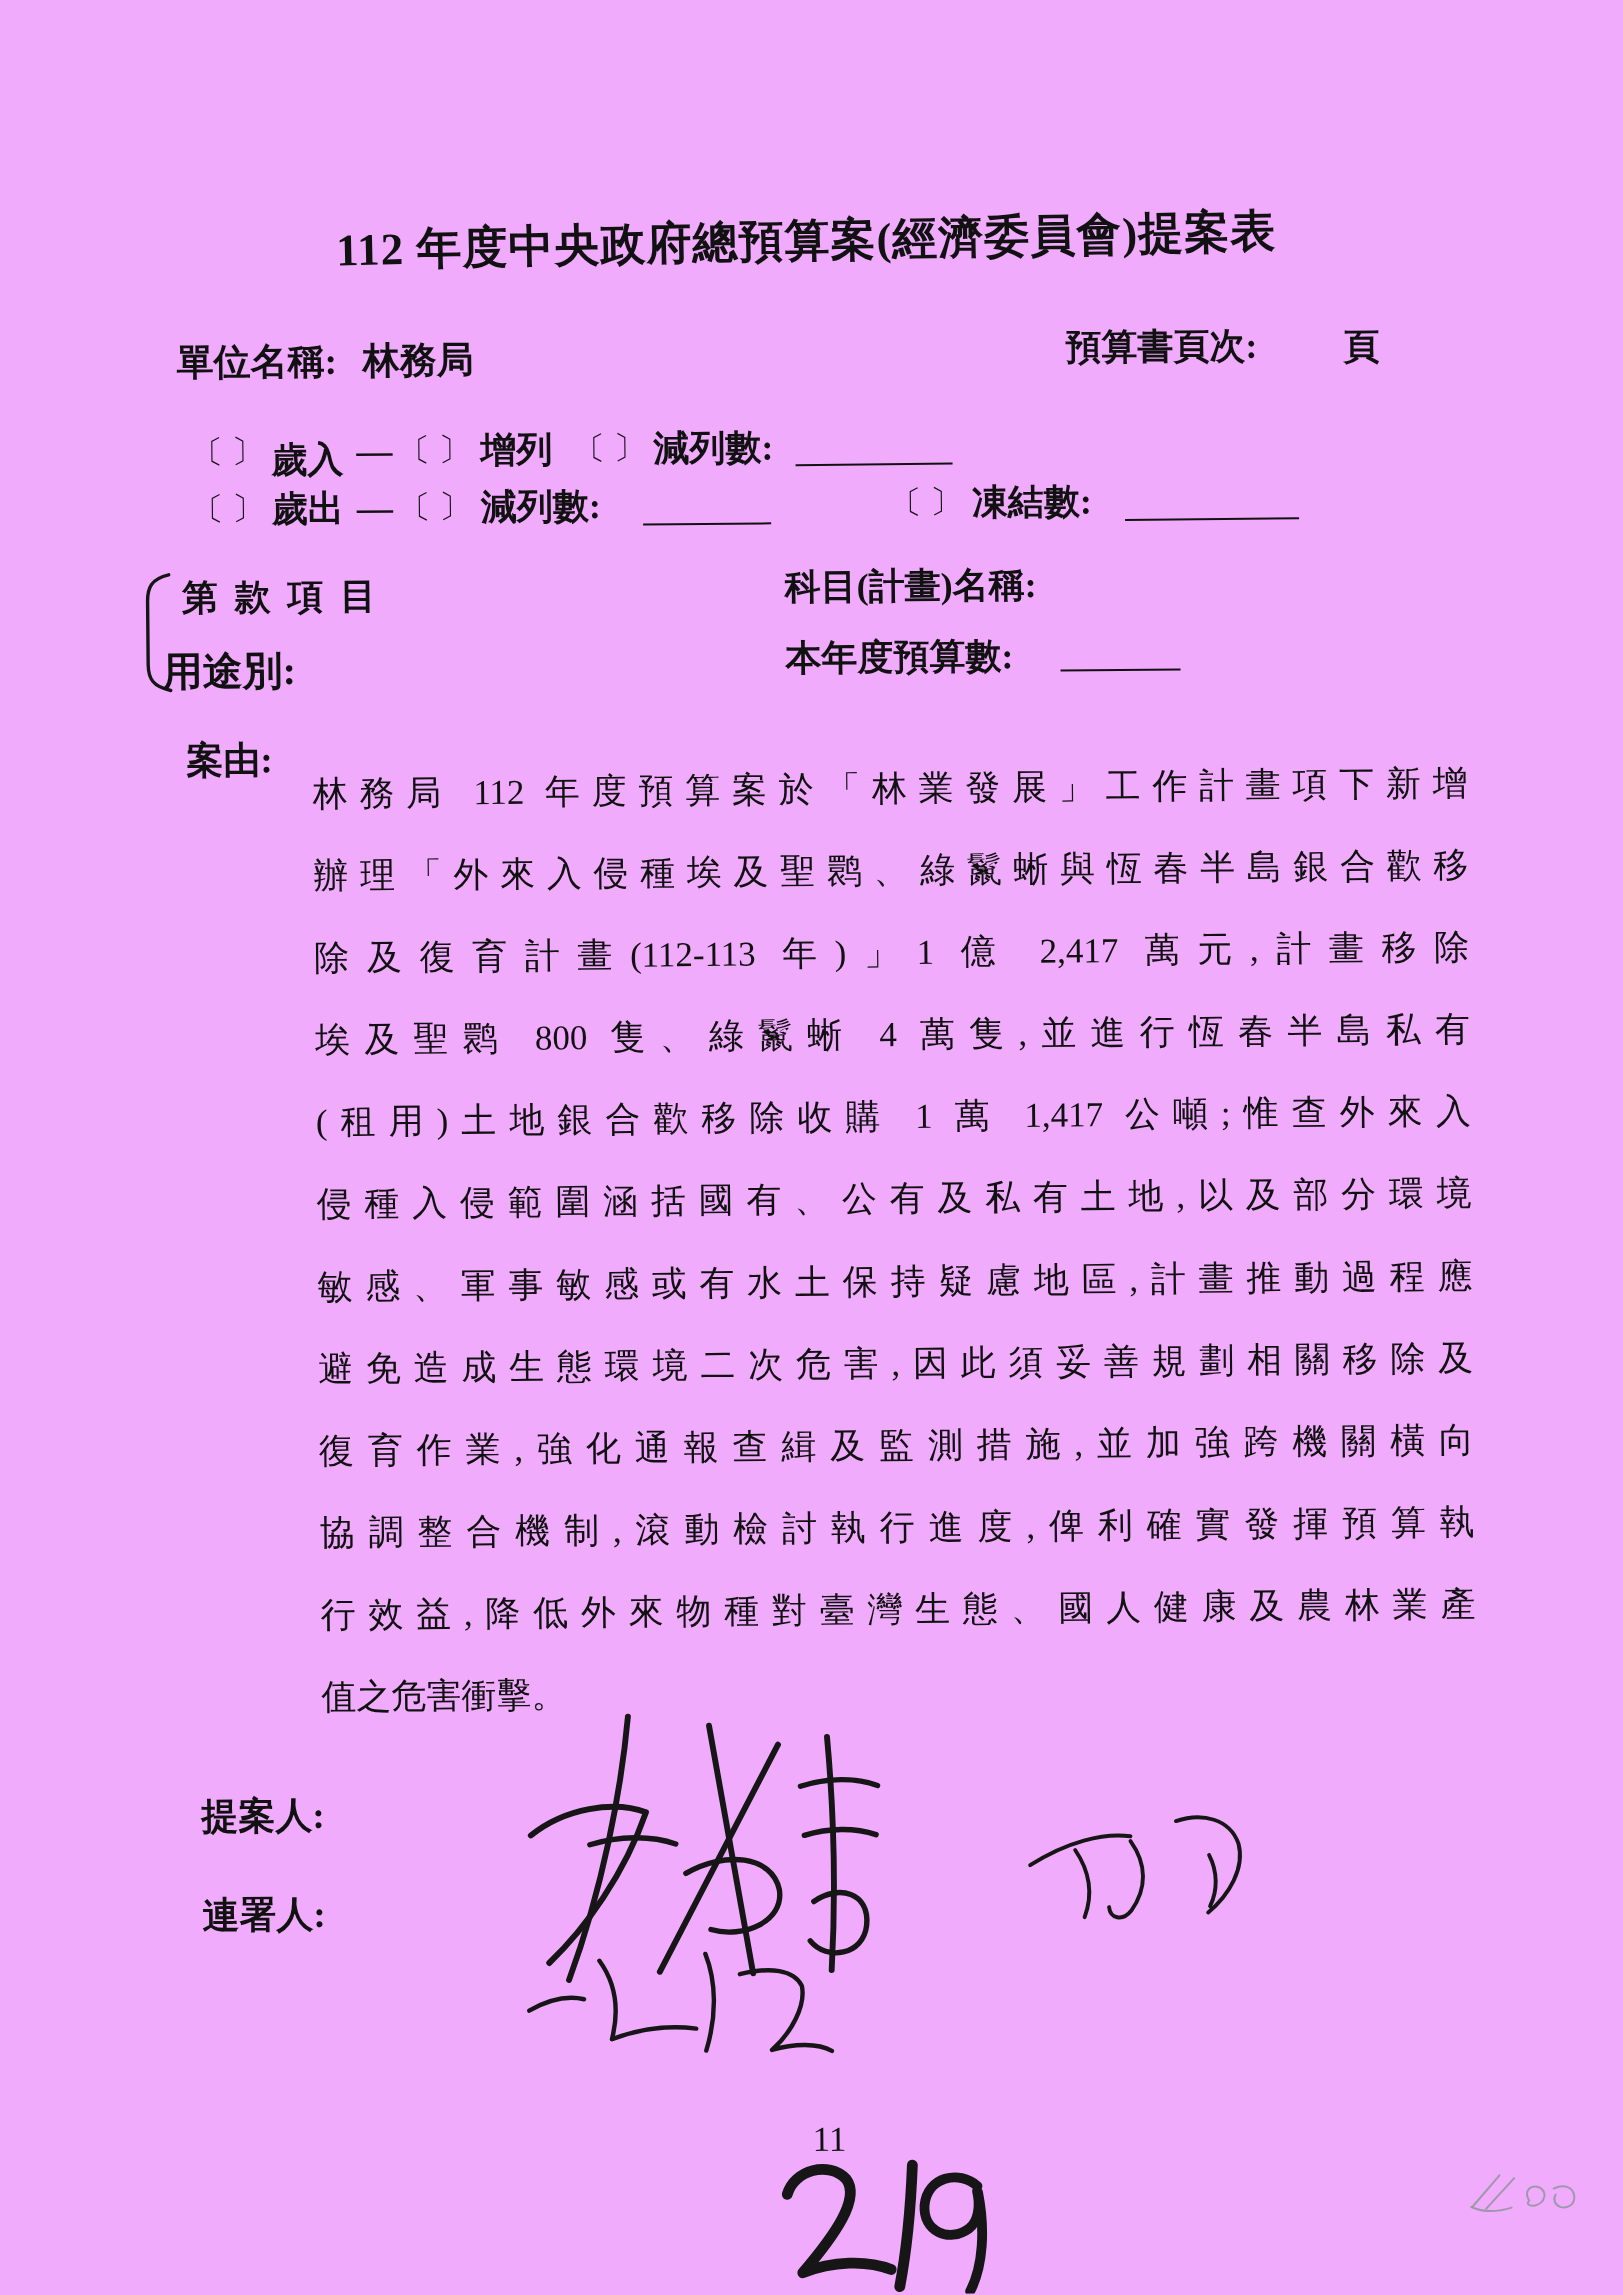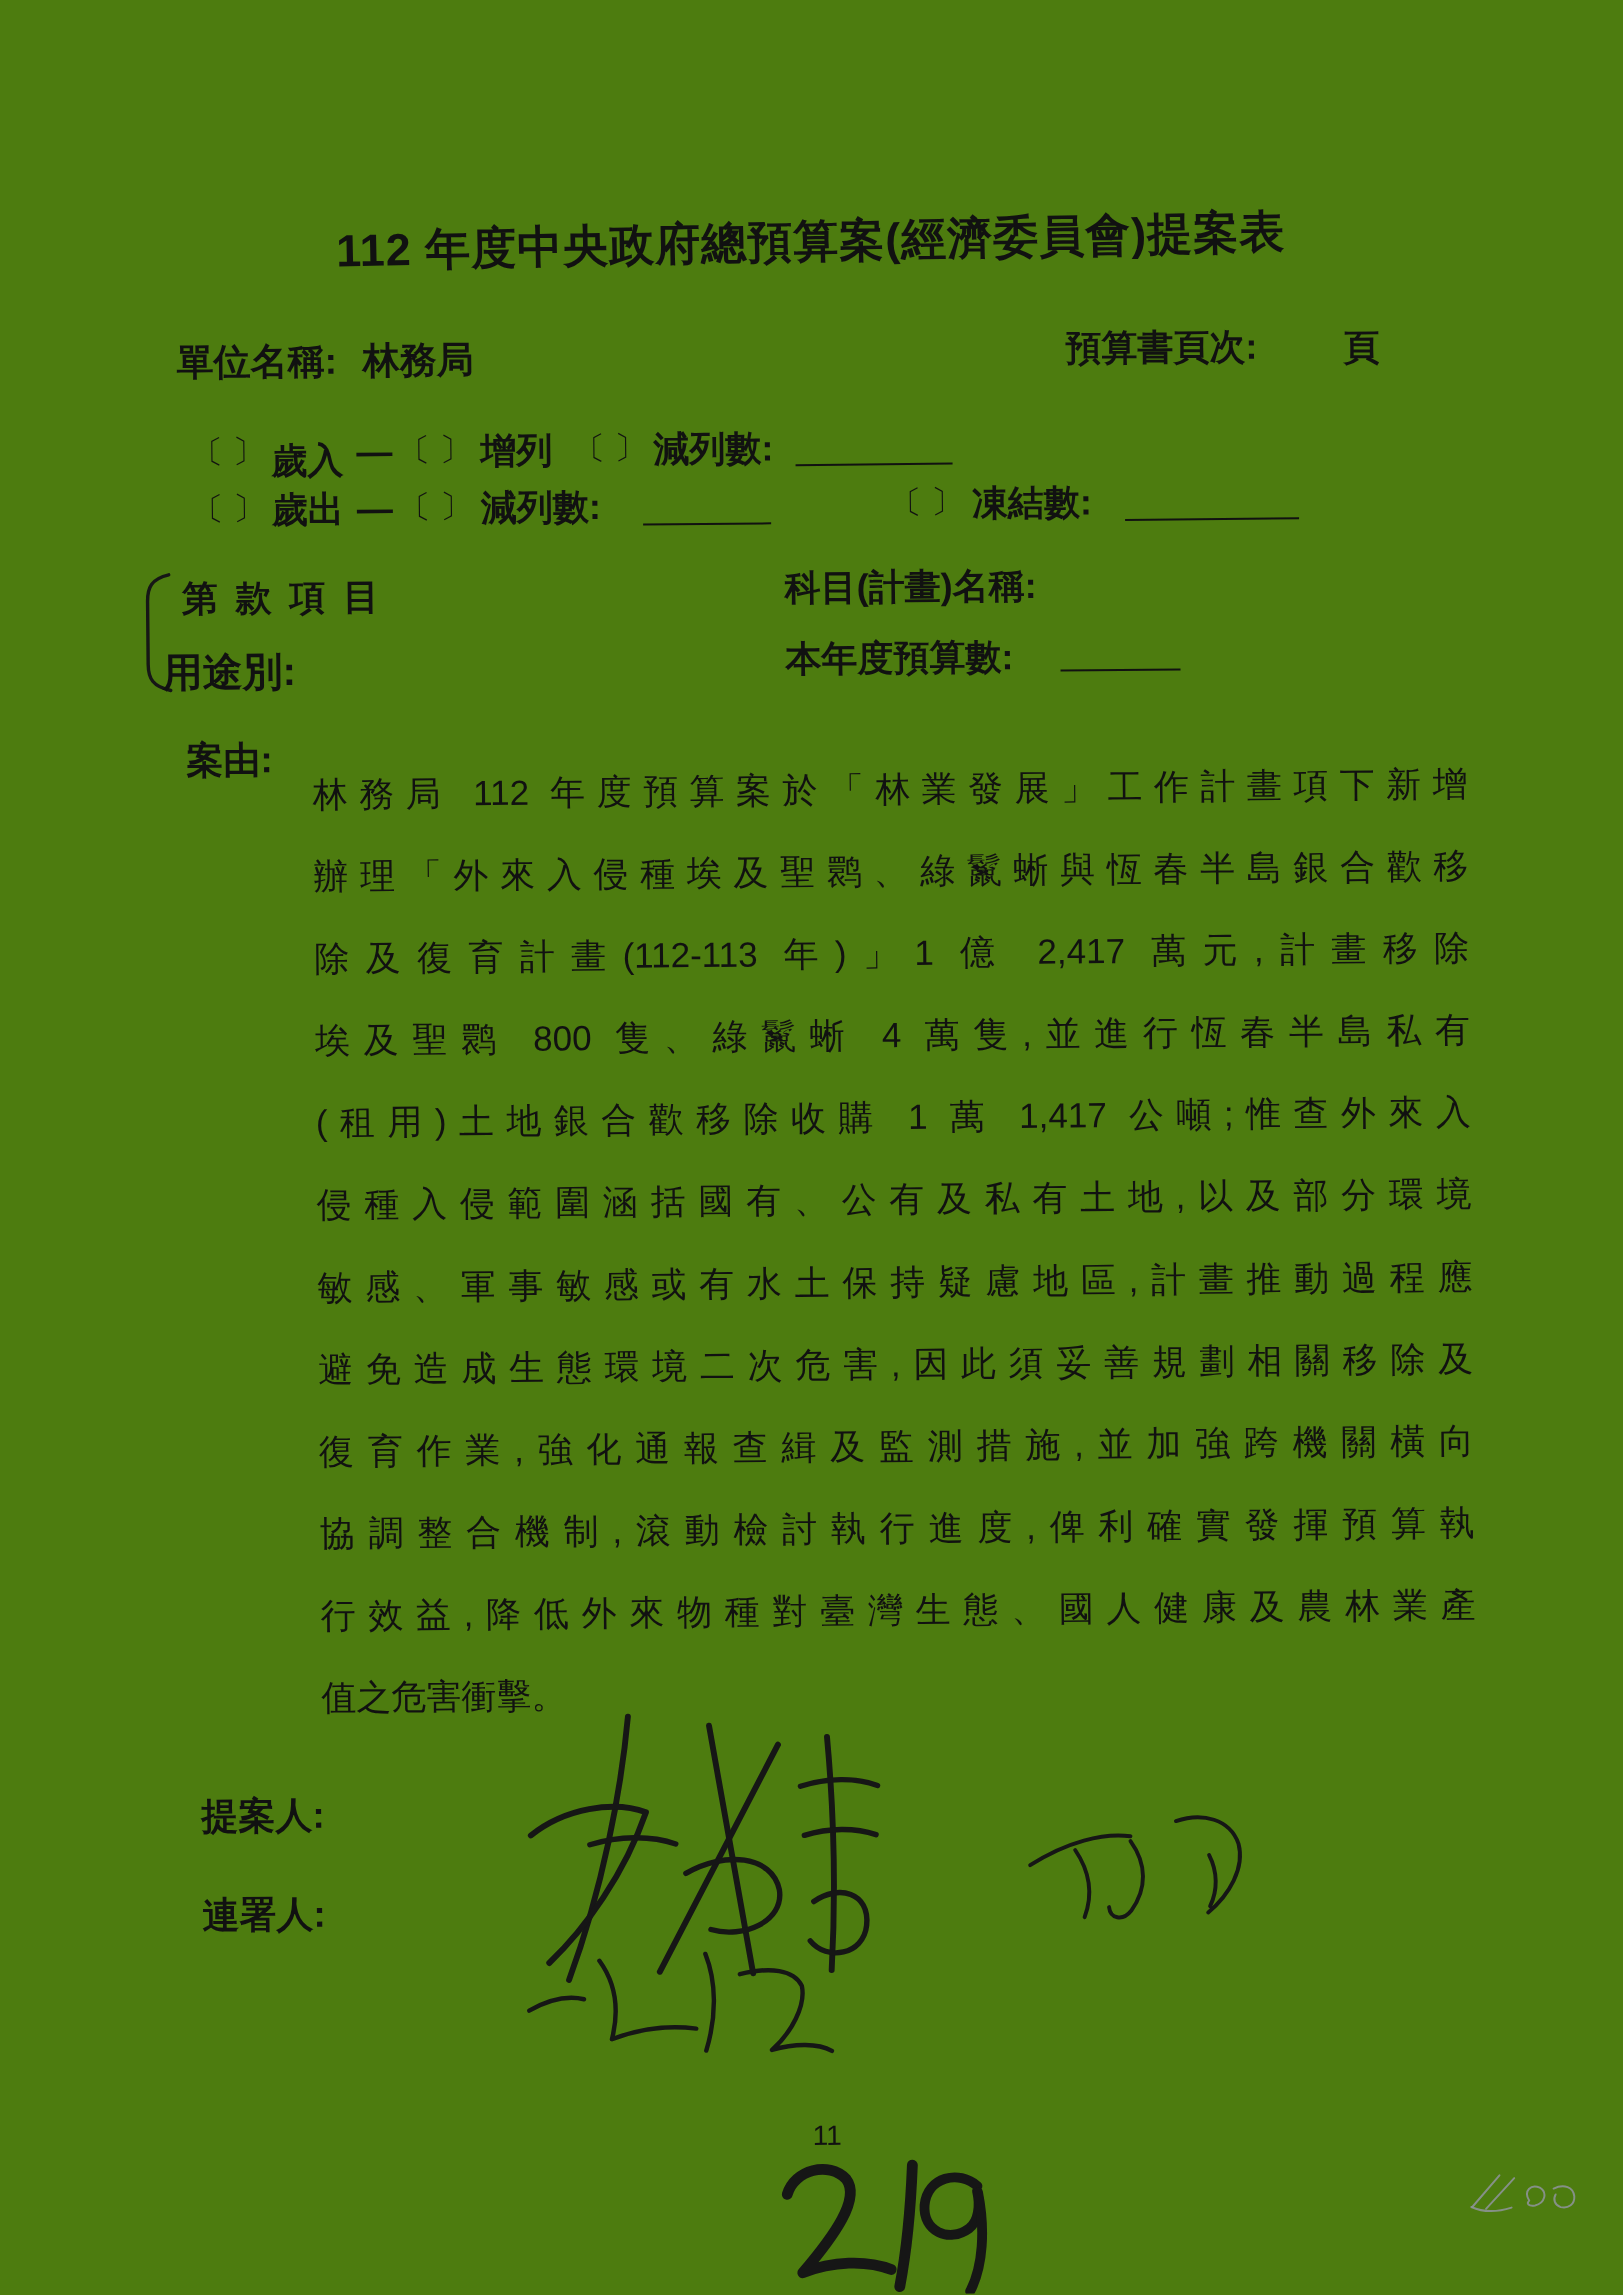--- a/index.html
+++ b/index.html
@@ -1,30 +1,30 @@
 <!DOCTYPE html>
 <html style="font-size:7.9px"><head>
 <meta charset="utf-8">
 <style>
   html,body{margin:0;padding:0;background:#e8e8e8;}
-  .page{position:relative;width:1623px;height:2295px;background:#4d7c0f;overflow:hidden;
-        font-family:Liberation Sans, sans-serif;color:#111111;}
+  .page{position:relative;width:1623px;height:2295px;background:#f0abfc;overflow:hidden;
+        font-family:Liberation Serif, serif;color:#111111;}
   .content{position:absolute;left:0;top:0;width:1623px;height:2295px;
            transform:rotate(-0.55deg);transform-origin:50% 45%;}
   .abs{position:absolute;white-space:nowrap;line-height:1.1;}
   .title{font-size:45px;font-weight:bold;letter-spacing:1px;transform:rotate(-0.65deg);transform-origin:left bottom;}
   .lbl{font-size:36px;font-weight:bold;}
   .bk{font-size:32px;font-weight:normal;}
   .blank{position:absolute;border-bottom:2.5px solid #111;height:38px;box-sizing:border-box;}
   .case-line{position:absolute;left:315px;width:1155px;font-size:35px;line-height:1.18;
              text-align:justify;text-align-last:justify;word-break:break-all;}
   .case-line.last{text-align-last:left;}
   .sig path{fill:none;stroke:#161616;stroke-linecap:round;stroke-linejoin:round;}
   .pencil path{fill:none;stroke:#8f949c;stroke-linecap:round;stroke-linejoin:round;opacity:.85;}
-  .pagenum{font-size:28px;}
+  .pagenum{font-size:35px;}
 </style>
 </head>
 <body>
 
 <div class="page">
   <div class="content">
 
     <div class="abs title" style="left:344px;top:222px;">112 年度中央政府總預算案(經濟委員會)提案表</div>
 
     <div class="abs lbl" style="left:183px;top:337px;font-size:37px;">單位名稱:</div>

